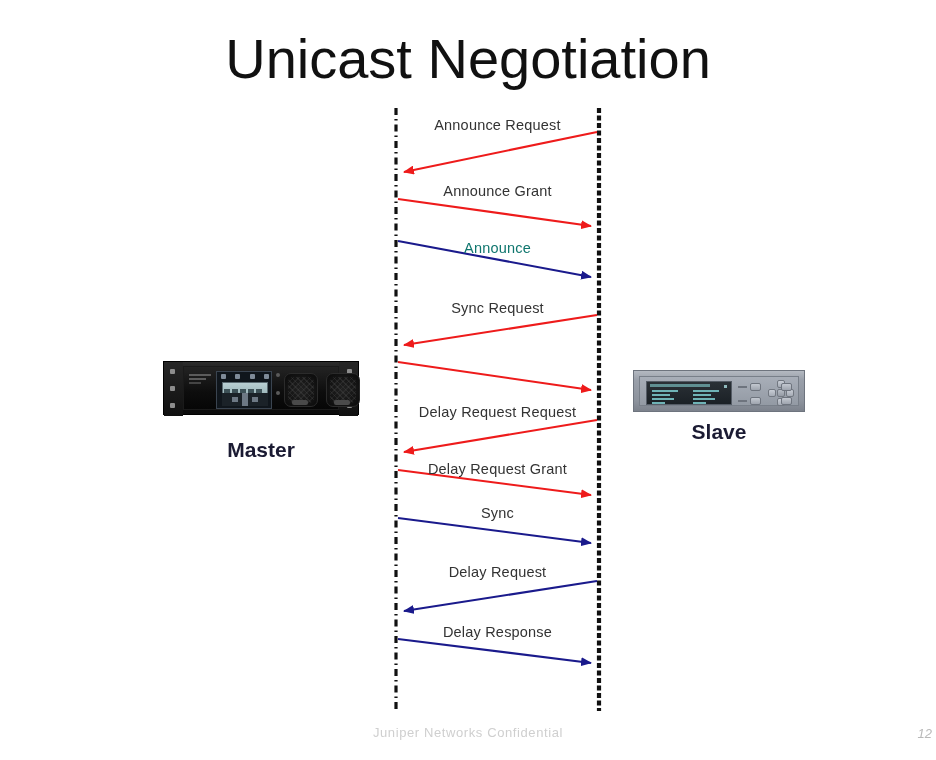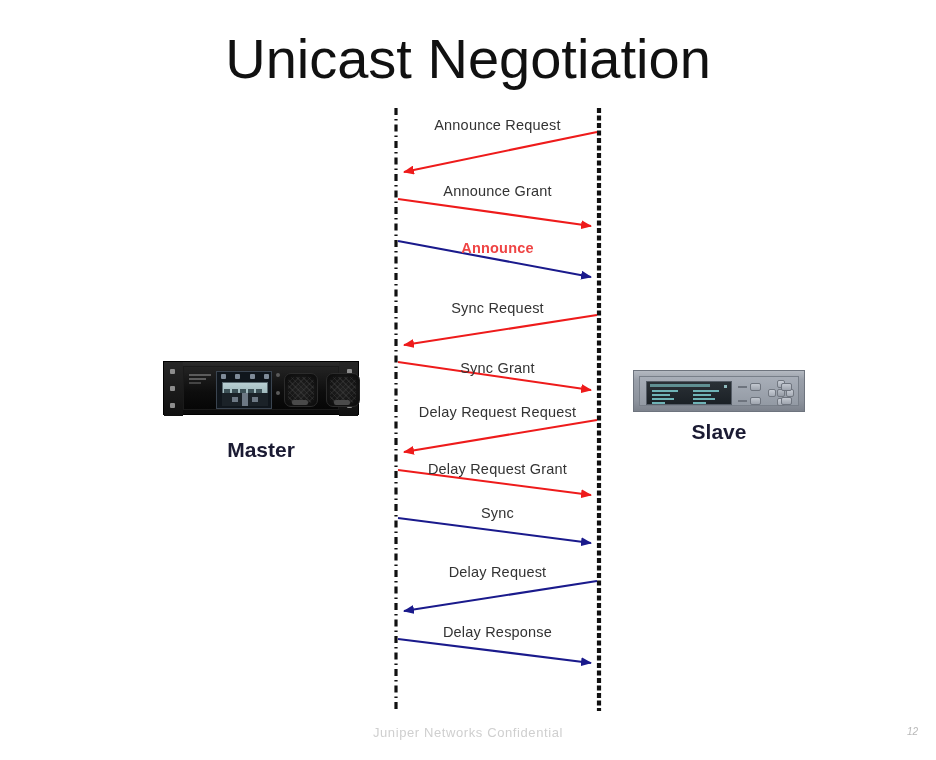--- a/index.html
+++ b/index.html
@@ -54,22 +54,22 @@
   .msg-label {
     position: absolute;
     font-family: "Liberation Sans", sans-serif;
     font-size: 14.5px;
     color: #333333;
     white-space: nowrap;
     text-align: center;
     letter-spacing: 0.2px;
   }
   .msg-label.bold {
-    font-weight: bold;
-    color: #ef4444;
+    font-weight: normal;
+    color: #0f766e;
   }
 
   
   .endpoint-label {
     position: absolute;
     font-family: "Liberation Sans", sans-serif;
     font-size: 21px;
     font-weight: 600;
     color: #1b1b33;
     text-align: center;
@@ -331,23 +331,23 @@
     width: 936px;
     text-align: center;
     font-size: 13px;
     color: #cfcfcf;
     letter-spacing: 0.6px;
     font-family: "Liberation Sans", sans-serif;
     white-space: nowrap;
   }
   #footer-pagenum {
     position: absolute;
-    right: 18px;
+    right: 4px;
     top: 726px;
-    font-size: 10px;
+    font-size: 13px;
     color: #b9b9b9;
     font-family: "Liberation Sans", sans-serif;
     font-style: italic;
   }
 </style>
 </head>
 <body>
 
 <div id="slide">
 
@@ -396,21 +396,20 @@
     </svg>
 
     <div class="msg-label" style="left:396px; top:117px; width:203px;">Announce Request</div>
 
     <div class="msg-label" style="left:396px; top:183px; width:203px;">Announce Grant</div>
 
     <div class="msg-label bold" style="left:396px; top:240px; width:203px;">Announce</div>
 
     <div class="msg-label" style="left:396px; top:300px; width:203px;">Sync Request</div>
 
-    <div class="msg-label" style="left:396px; top:360px; width:203px;">Sync Grant</div>
 
     <div class="msg-label" style="left:390px; top:404px; width:215px;">Delay Request Request</div>
 
     <div class="msg-label" style="left:394px; top:461px; width:207px;text-align:center;">Delay Request Grant</div>
 
     <div class="msg-label" style="left:396px; top:505px; width:203px;">Sync</div>
 
     <div class="msg-label" style="left:396px; top:624px; width:203px;">Delay Response</div>
 
     <div class="msg-label" style="left:396px; top:564px; width:203px;">Delay Request</div>

